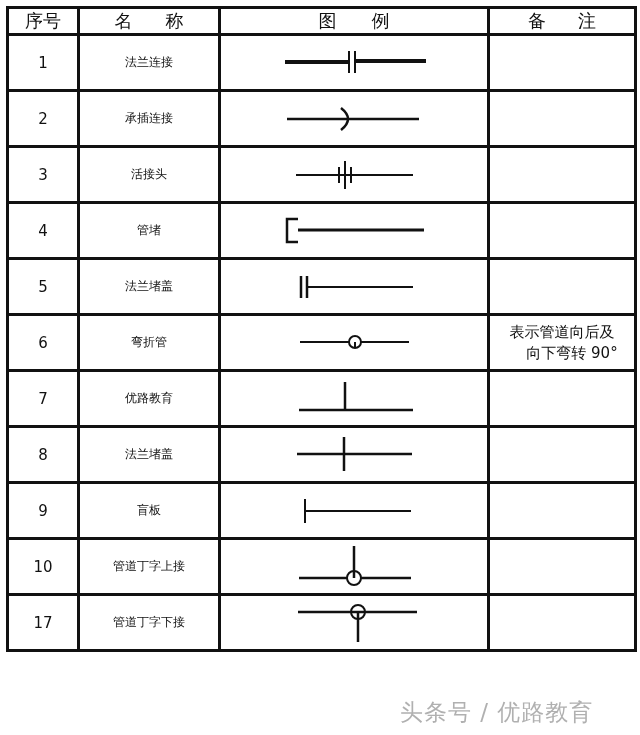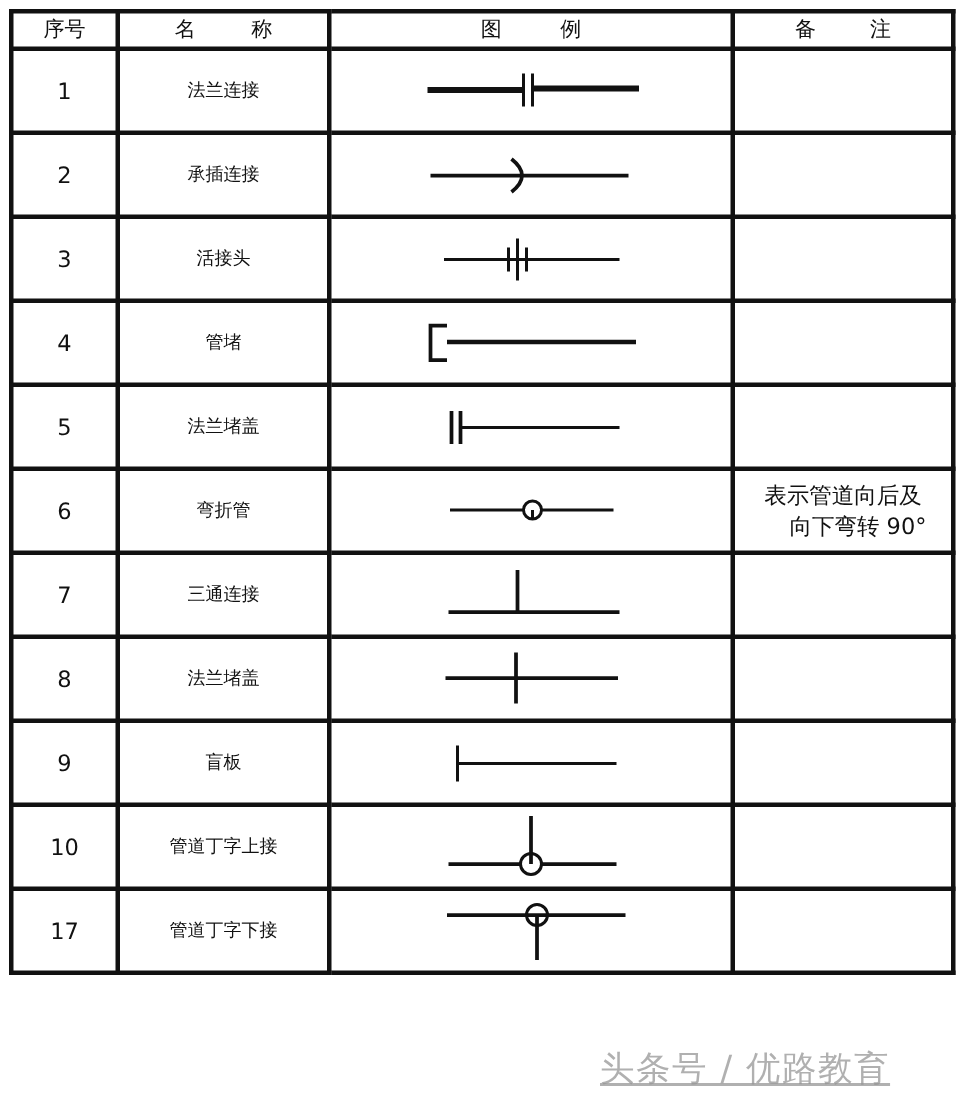--- a/index.html
+++ b/index.html
@@ -2,31 +2,31 @@
 <html><head>
 <meta charset="utf-8">
 <style>
   html, body { margin: 0; padding: 0; background: #ffffff; }
   body { width: 640px; height: 735px; position: relative; overflow: hidden;
          font-family: "DejaVu Sans", "Liberation Sans", sans-serif; color: #111; }
   table.legend { position: absolute; left: 6px; top: 6px; border-collapse: collapse;
                  table-layout: fixed; width: 628px; }
   table.legend td, table.legend th { border: 3px solid #111; padding: 0; text-align: center;
                  vertical-align: middle; font-weight: normal; }
-  th { height: 22px; font-size: 14px; letter-spacing: 0; }
+  th { height: 22px; font-size: 18px; letter-spacing: 0; }
   td { height: 53px; font-size: 16px; }
   col.c1 { width: 71px; } col.c2 { width: 141px; } col.c3 { width: 269px; } col.c4 { width: 147px; }
   .spread { display: flex; justify-content: space-around; padding: 0 18px; }
   td.name { font-size: 12px; }
   td.idx { font-size: 15px; }
   td.note { font-size: 15px; line-height: 21px; padding: 0 4px; text-align: left; margin-top: 12px; }
   td.note span { display:block; }
   .sym { display: block; margin: 0 auto; }
   .watermark { position: absolute; left: 400px; top: 697px; font-size: 23px;
-               color: rgba(150,150,150,0.75); letter-spacing: 1px; white-space: nowrap; text-decoration: underline; }
+               color: rgba(150,150,150,0.75); letter-spacing: 1px; white-space: nowrap; }
 </style>
 </head>
 <body>
 
 <table class="legend">
   <colgroup>
       <col class="c1">
       <col class="c2">
       <col class="c3">
       <col class="c4">
@@ -133,21 +133,21 @@
         </svg>
       </td>
       <td class="note">
         <span>表示管道向后及</span>
         <span style="padding-left:20px">向下弯转 90°</span>
       </td>
     </tr>
 
     <tr>
       <td class="idx">7</td>
-      <td class="name">三通连接</td>
+      <td class="name">优路教育</td>
       <td>
         <svg class="sym" width="269" height="53" viewBox="0 0 269 53">
           <line x1="78" y1="38" x2="192" y2="38" stroke="#111" stroke-width="2.5"></line>
           <line x1="124" y1="10" x2="124" y2="38" stroke="#111" stroke-width="2.5"></line>
         </svg>
       </td>
       <td class="note"></td>
     </tr>
 
     <tr>

